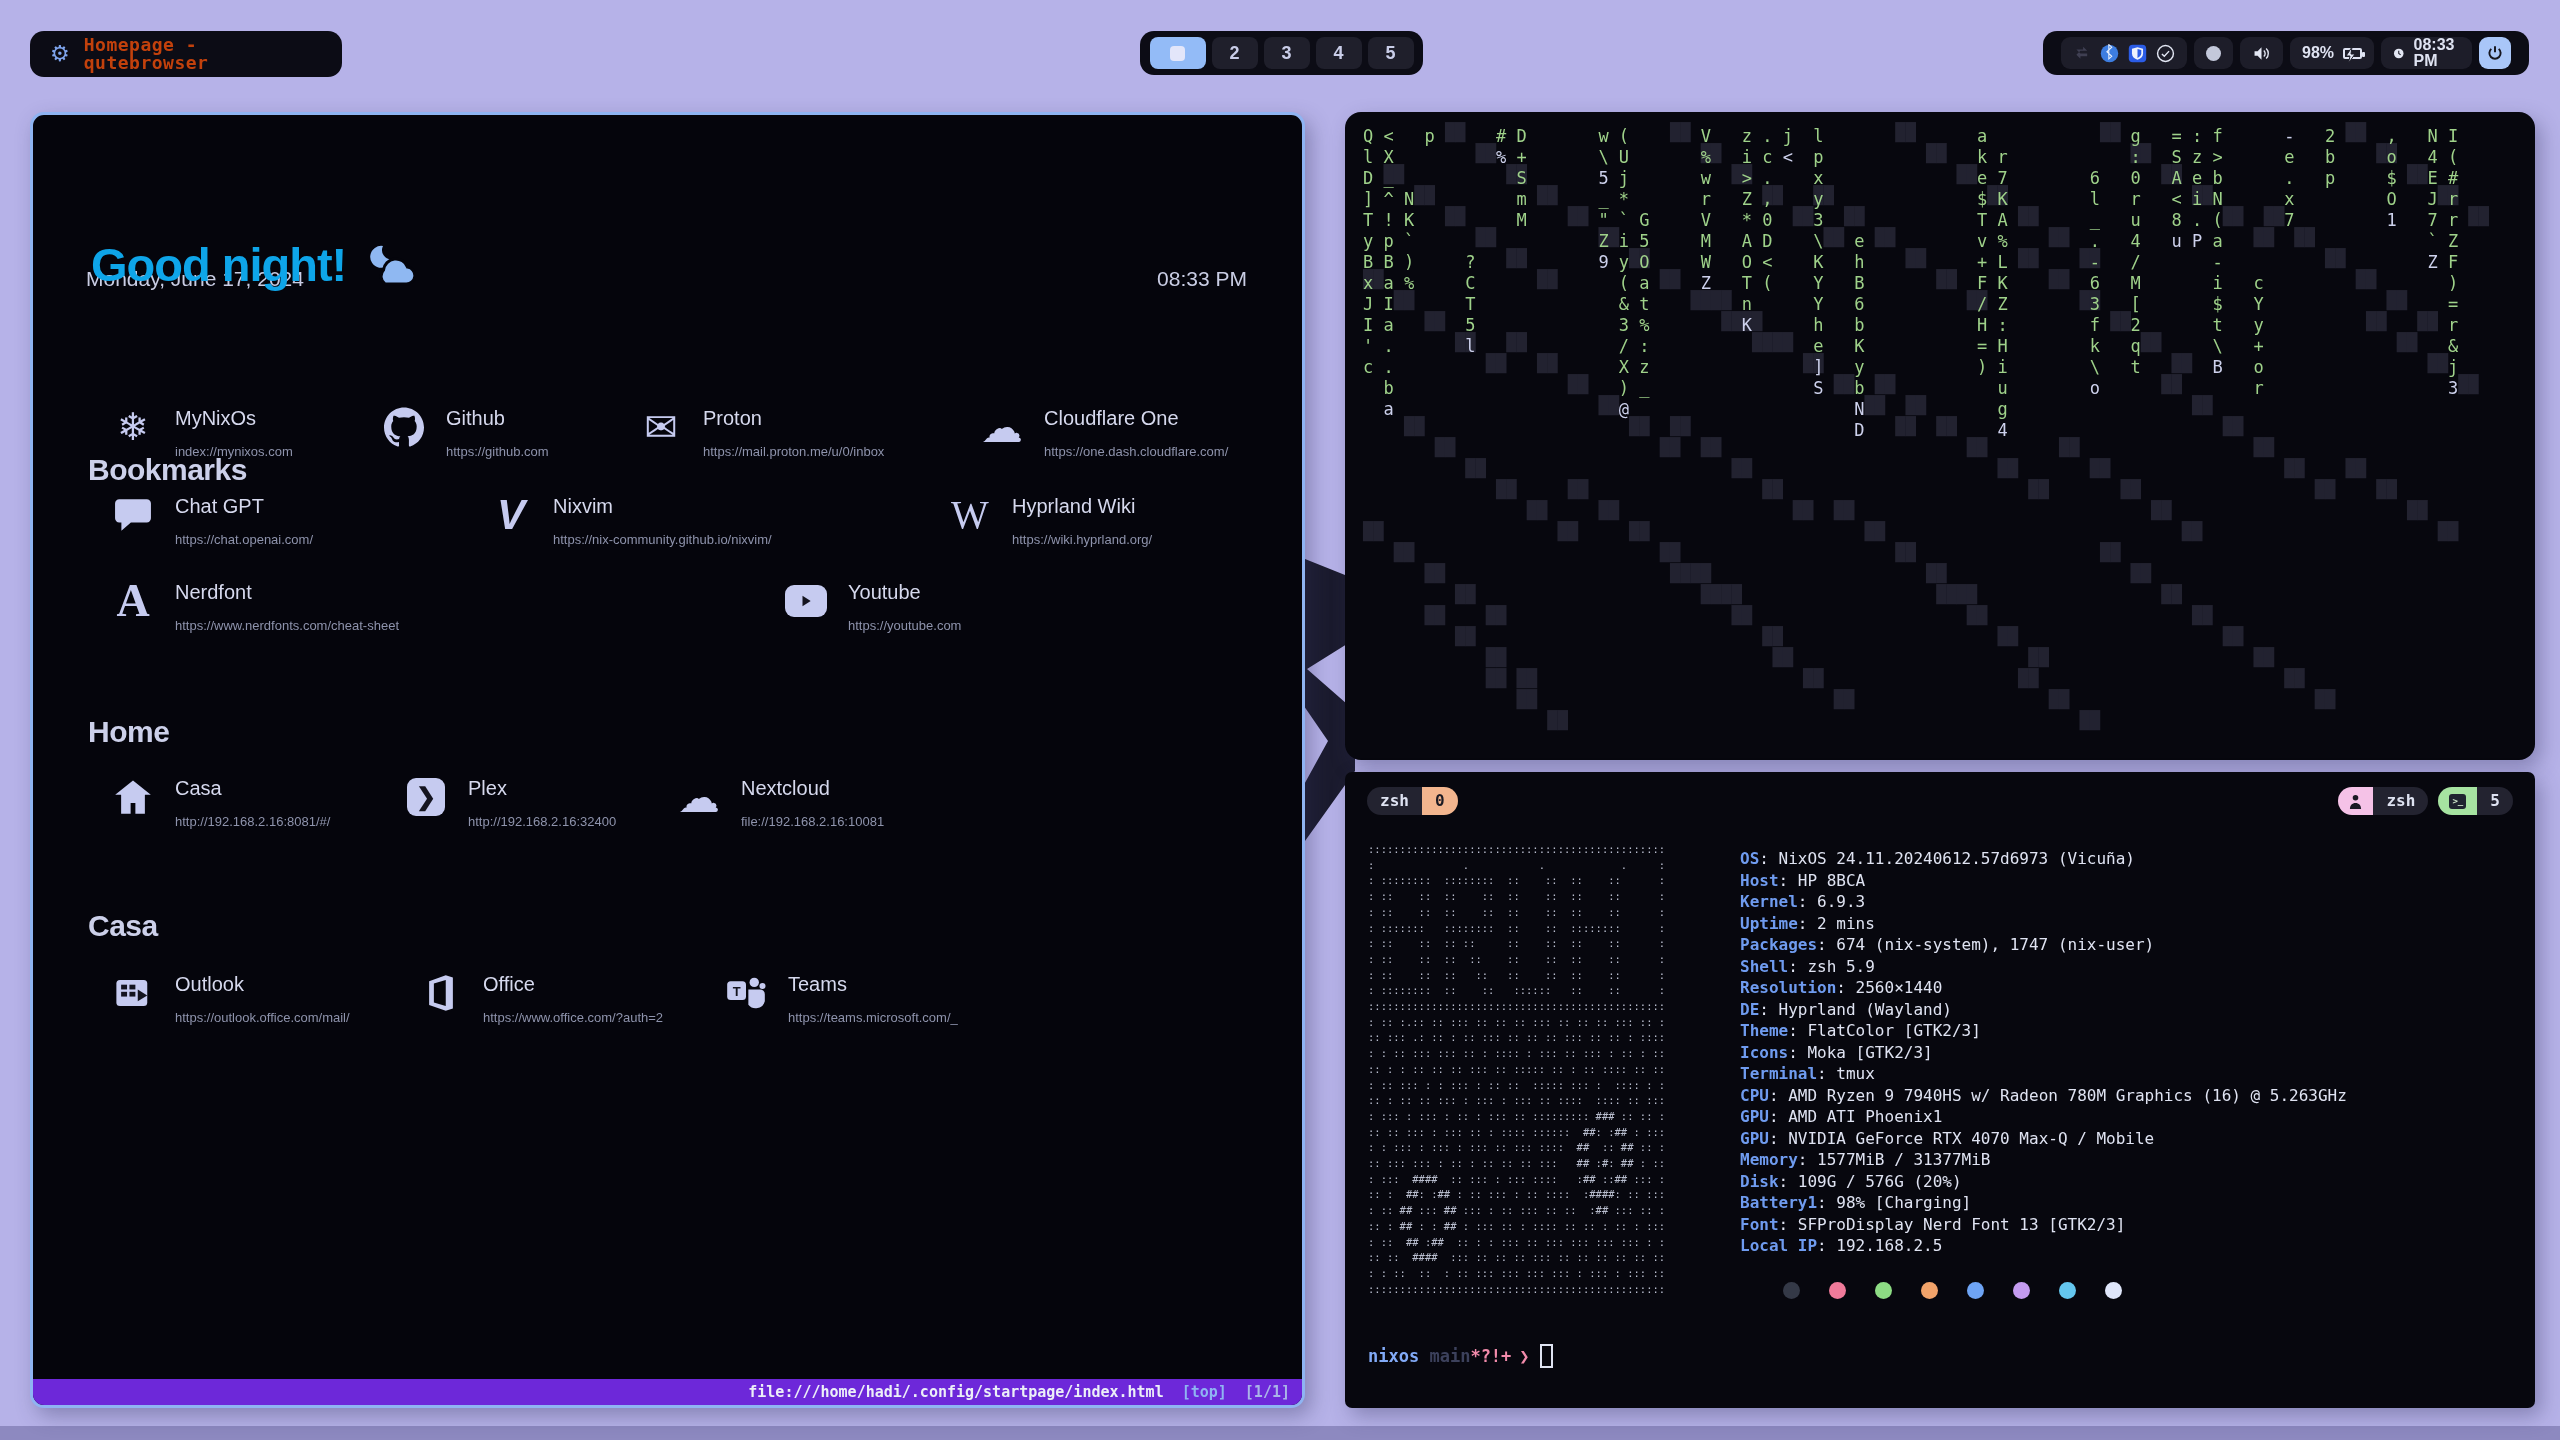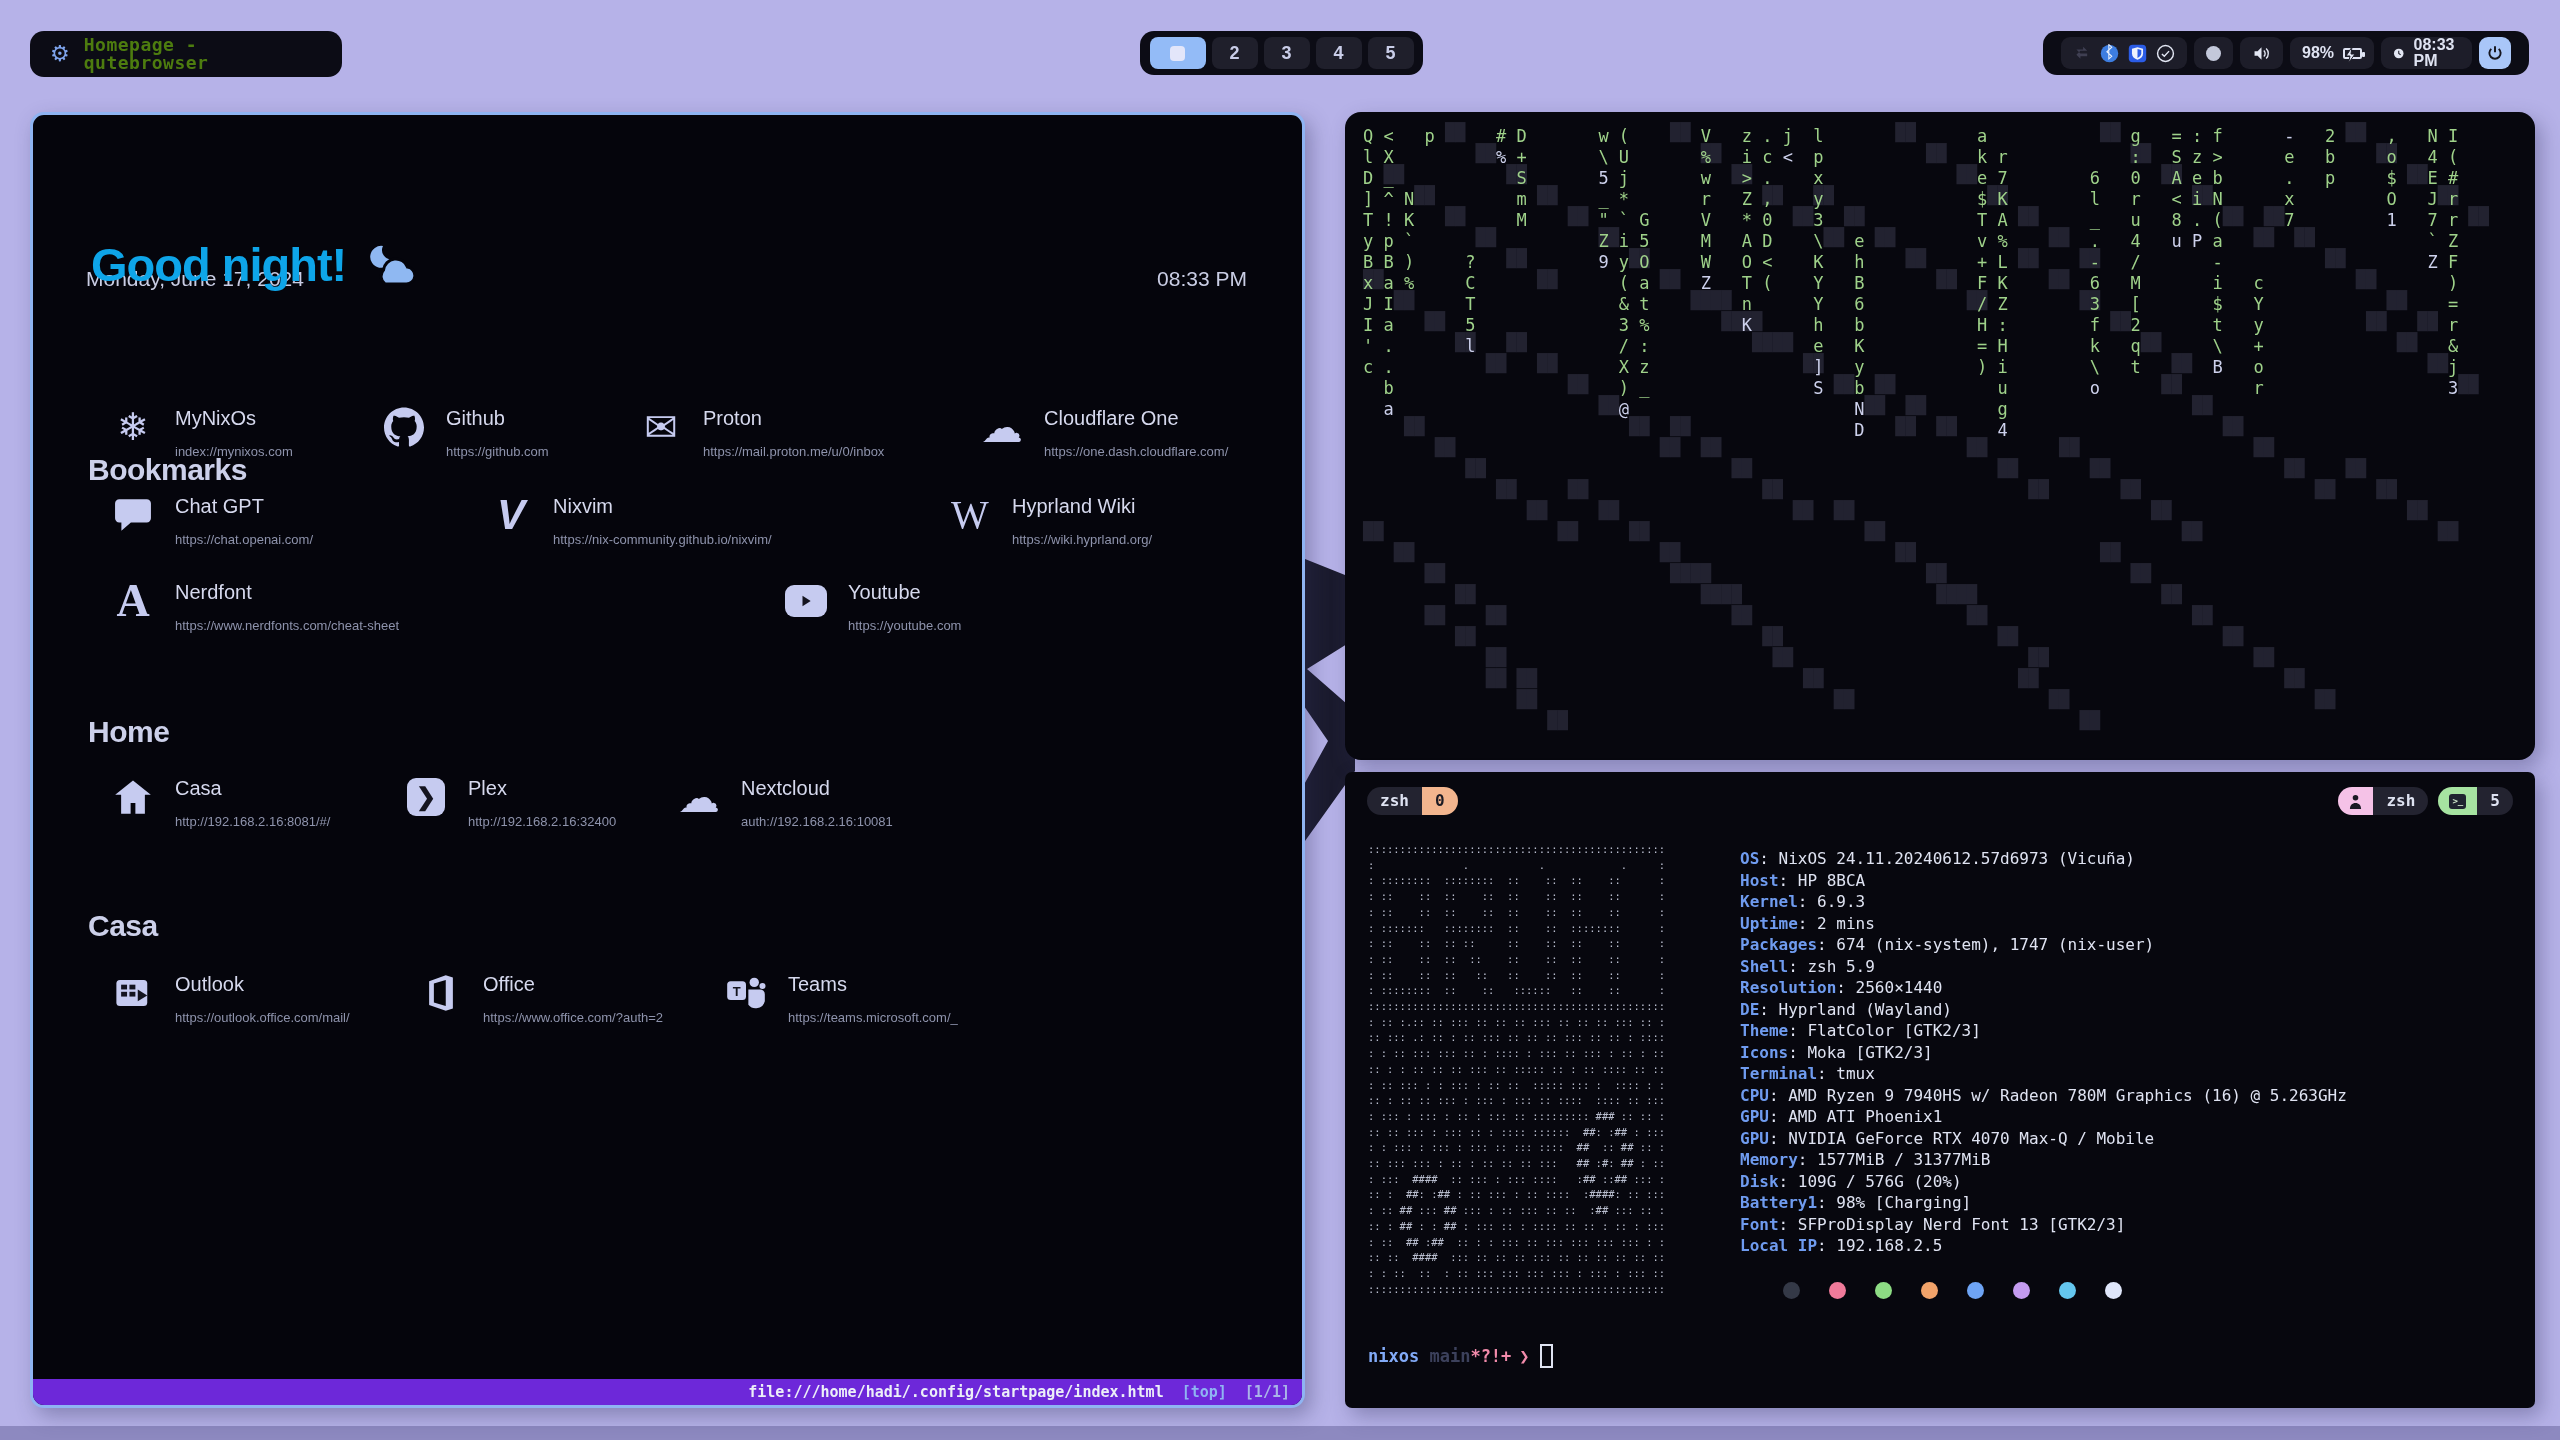--- a/index.html
+++ b/index.html
@@ -11,21 +11,21 @@
   
   .wp-shape { position:absolute; background:#1b1b2e; }
   #wp-zig { left:1295px; top:555px; width:60px; height:300px;
             clip-path:polygon(0 0, 100% 8%, 100% 28%, 20% 38%, 100% 52%, 100% 72%, 0 100%, 0 82%, 55% 62%, 0 46%, 0 0); }
   #wp-bottom { left:0; top:1426px; width:2560px; height:14px; background:#8d89c0; }
 
   
   .pill { position:absolute; background:#0c0c15; border-radius:14px; display:flex; align-items:center; }
   #title-pill { left:30px; top:31px; width:312px; height:46px; padding:0 20px; gap:14px; }
   #title-pill .qb-icon { color:#7fa5ee; font-size:22px; line-height:1; }
-  #title-pill .title-text { color:#4d7c0f; font:bold 18px/1 "DejaVu Sans Mono", monospace; letter-spacing:.5px; }
+  #title-pill .title-text { color:#c2410c; font:bold 18px/1 "DejaVu Sans Mono", monospace; letter-spacing:.5px; }
 
   #ws-pill { left:1140px; top:31px; width:283px; height:44px; padding:0 6px; gap:6px; justify-content:center; }
   .ws-btn { height:32px; width:46px; border-radius:8px; background:#1f1f2b; color:#c9cde8;
             display:flex; align-items:center; justify-content:center; font:bold 18px/1 "Liberation Sans", sans-serif; }
   .ws-btn.active { width:56px; background:#93bbf7; }
   .ws-btn.active .ws-dot { width:15px; height:15px; border-radius:4px; background:#e3e6fa; }
 
   #sys-pill { left:2043px; top:31px; width:486px; height:44px; padding:0 18px; gap:7px; }
   .sys-group { height:32px; background:#1d1d29; border-radius:9px; display:flex; align-items:center;
                justify-content:center; gap:9px; padding:0 12px; color:#dfe3f2; }
@@ -293,21 +293,21 @@
               <div class="lk-title">Plex</div>
               <div class="lk-url">http://192.168.2.16:32400</div>
             </span>
           </div>
           <div class="sp-link" style="left: 644px; top: 660px;">
             <span class="lk-icon">
               <span style="font-size:42px">☁</span>
             </span>
             <span>
               <div class="lk-title">Nextcloud</div>
-              <div class="lk-url">auth://192.168.2.16:10081</div>
+              <div class="lk-url">file://192.168.2.16:10081</div>
             </span>
           </div>
           <div class="sp-heading" style="left: 55px; top: 794px;">Casa</div>
           <div class="sp-link" style="left: 78px; top: 856px;">
             <span class="lk-icon">
               <svg width="38" height="38" viewBox="0 0 32 32">
                 <rect x="2" y="5" width="26" height="22" rx="3" fill="#c6cbf0"></rect>
                 <g fill="#14141f">
                   <rect x="6" y="9" width="5" height="4"></rect>
                   <rect x="13" y="9" width="5" height="4"></rect>

